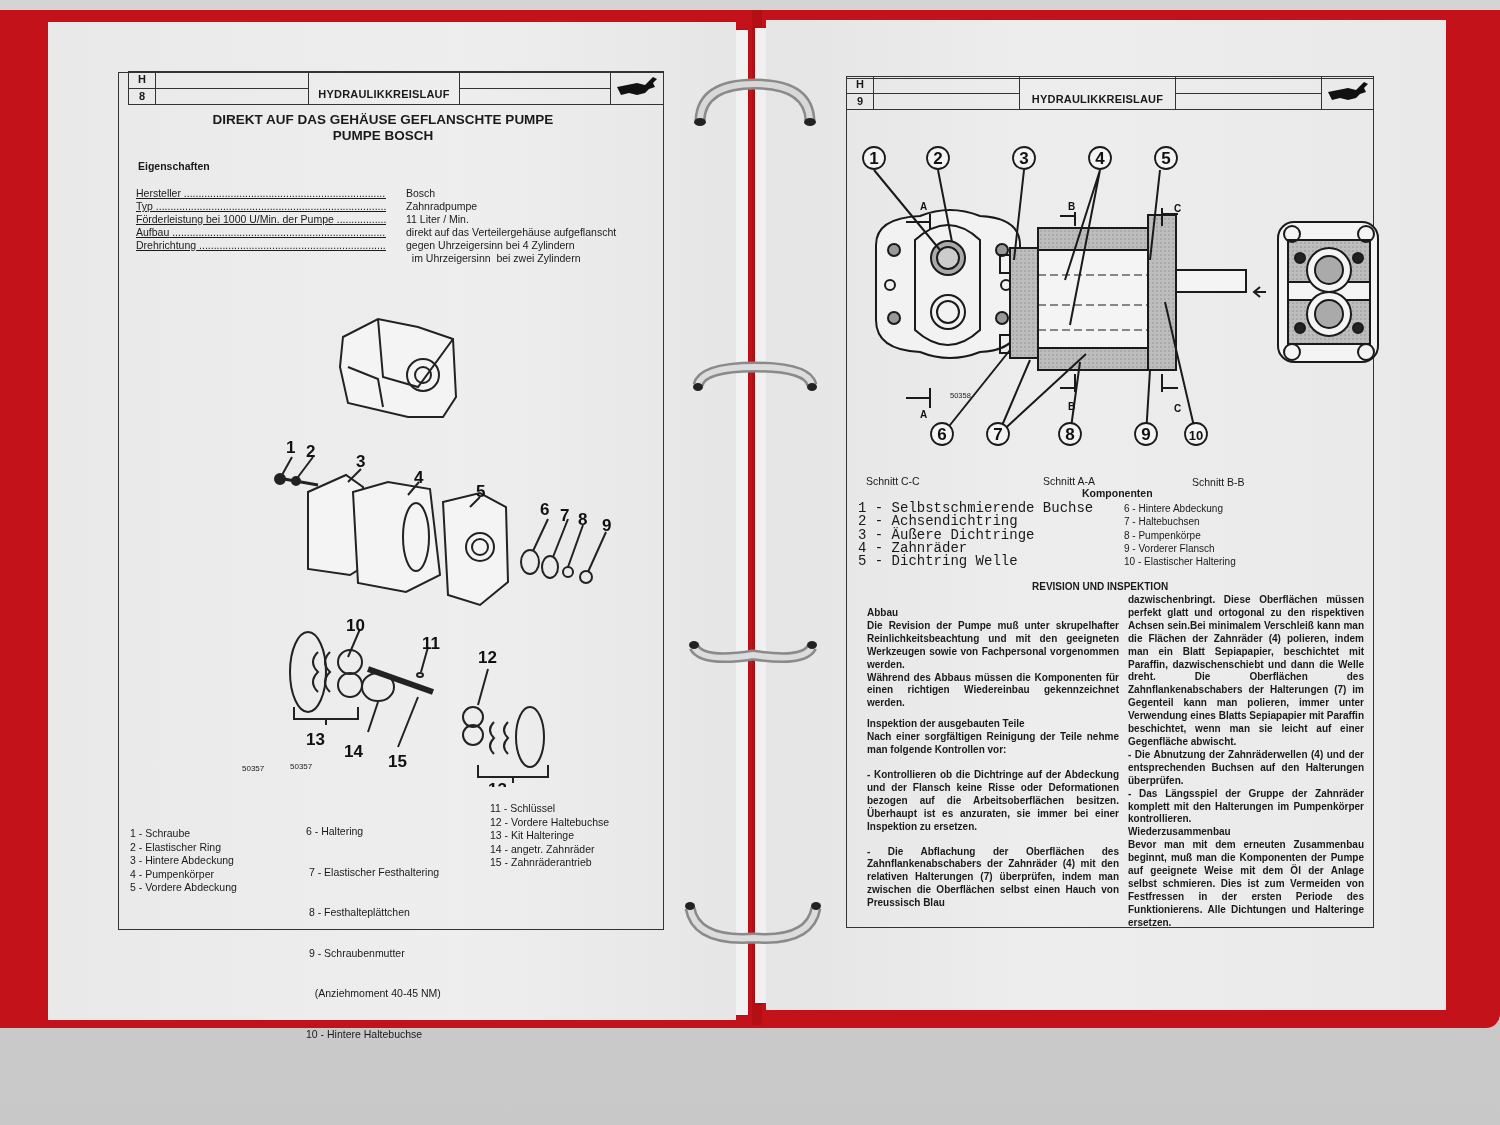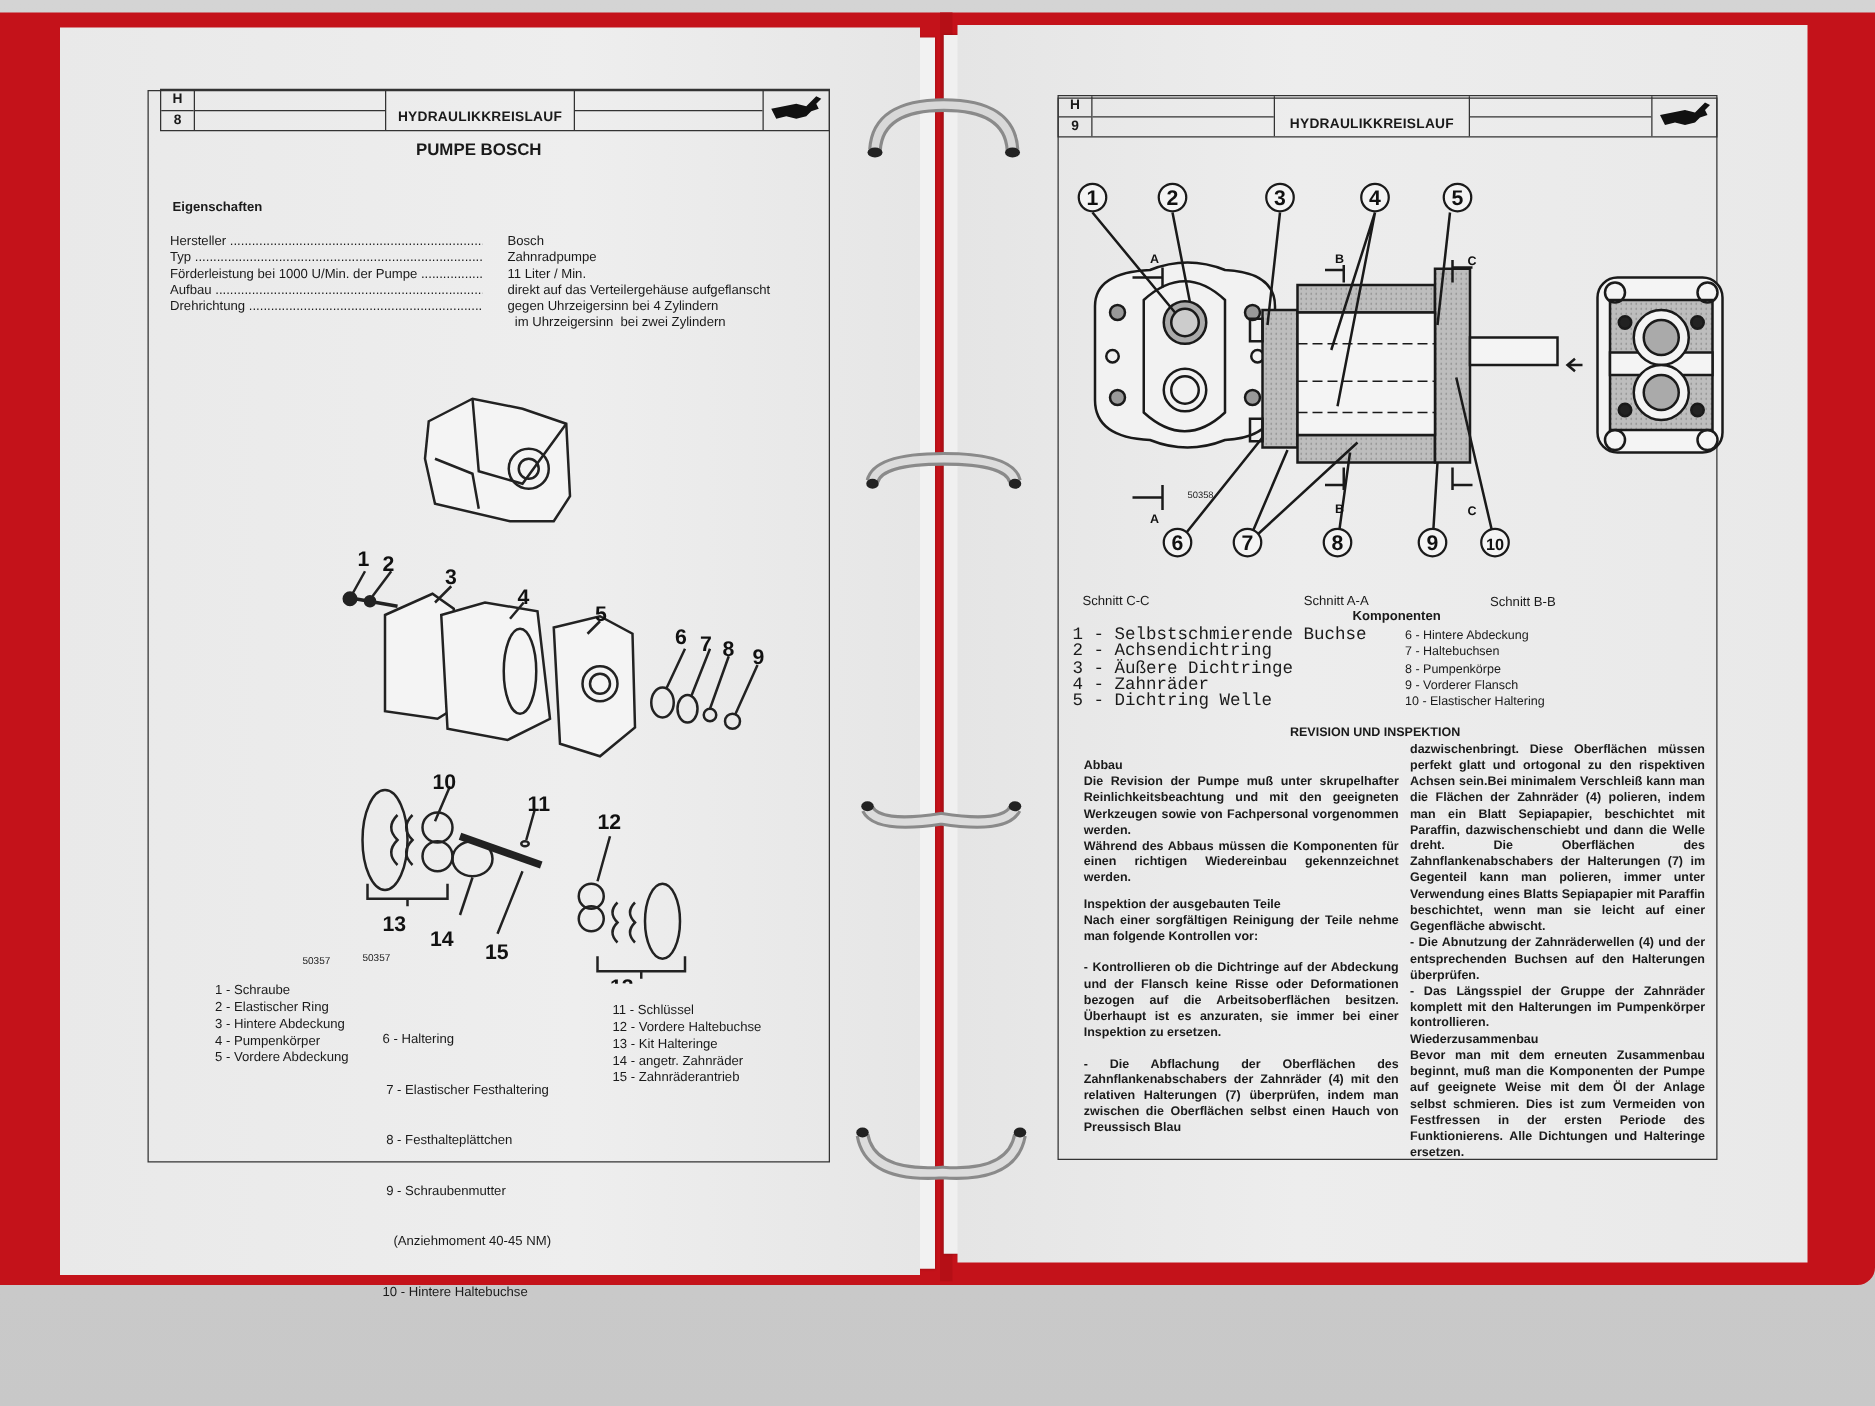--- a/index.html
+++ b/index.html
@@ -20,21 +20,21 @@
   .hdr .cell-code span:first-child { border-bottom:1.2px solid #333; }
   .hdr .blank { border-right:1.4px solid #333; display:flex; flex-direction:column; }
   .hdr .blank div { flex:1; }
   .hdr .blank div:first-child { border-bottom:1.2px solid #333; }
   .hdr .title { border-right:1.4px solid #333; display:flex; align-items:flex-end; justify-content:center; font-size:11px; font-weight:bold; padding-bottom:4px; letter-spacing:.2px; }
   .hdr .logo { display:flex; align-items:center; justify-content:center; }
   .t-center { position:absolute; text-align:center; font-weight:bold; }
   .small { font-size:10.5px; line-height:13px; position:absolute; }
   .bold { font-weight:bold; }
   .specs .row { display:flex; height:13px; }
-  .specs .key { width:250px; white-space:nowrap; overflow:hidden; }
+  .specs .key { width:250px; white-space:nowrap; overflow:hidden;text-decoration:underline; }
   .specs .key::after { content:" ......................................................................................................."; letter-spacing:0; }
   .specs .val { padding-left:20px; white-space:nowrap;text-align:right; }
   .legend-col { position:absolute; font-size:10.5px; line-height:13.5px; }
   .legend-col div { white-space:nowrap; }
   .ring { position:absolute; }
   .para { position:absolute; font-size:10px; line-height:12.9px; text-align:justify; }
   .para p { margin:0;font-weight:bold; }
   .para .sp { height:12px; }
   .callout { font-family:"Liberation Sans", sans-serif; font-size:17px; font-weight:bold; }
 </style>
@@ -66,20 +66,21 @@
         <div></div>
       </div>
     <div class="logo" style="flex:1;">
       <svg width="44" height="26" viewBox="0 0 44 26">
           <path d="M2 12 L22 8 L30 10 L34 6 L38 2 L42 4 L38 8 L40 12 L34 14 L30 18 L22 20 L14 18 L6 20 Z" fill="#111"></path>
         </svg>
     </div>
   </div>
 
   <div class="t-center" style="left:90px;top:90px;width:490px;font-size:13.5px;line-height:16px;">
+    <div>DIREKT AUF DAS GEHÄUSE GEFLANSCHTE PUMPE</div>
     <div>PUMPE  BOSCH</div>
   </div>
 
   <div class="small bold" style="left:90px;top:138px;">Eigenschaften</div>
 
   <div class="small specs" style="left:88px;top:165px;">
     <div class="row">
         <span class="key">Hersteller</span>
         <span class="val">Bosch</span>
       </div>
@@ -164,21 +165,21 @@
         <text x="260" y="356">12</text>
       <text x="88" y="438">13</text>
         <text x="126" y="450">14</text>
         <text x="170" y="460">15</text>
       <text x="270" y="488">13</text>
     </g>
     <text x="72" y="462" font-size="8" font-family="Liberation Sans, sans-serif" fill="#222">50357</text>
   </svg>
   <div class="small" style="left:194px;top:740px;font-size:8px;">50357</div>
 
-  <div class="legend-col" style="left:82px;top:764px;margin-left:42px;">
+  <div class="legend-col" style="left:82px;top:805px;">
     <div>1 - Schraube</div>
     <div>2 - Elastischer Ring</div>
     <div>3 - Hintere Abdeckung</div>
     <div>4 - Pumpenkörper</div>
     <div>5 - Vordere Abdeckung</div>
   </div>
   <div class="legend-col" style="left:258px;top:776px;white-space:pre;">
     <div>6 - Haltering</div>
     <div style="white-space:pre"> 7 - Elastischer Festhaltering</div>
     <div style="white-space:pre"> 8 - Festhalteplättchen</div>

